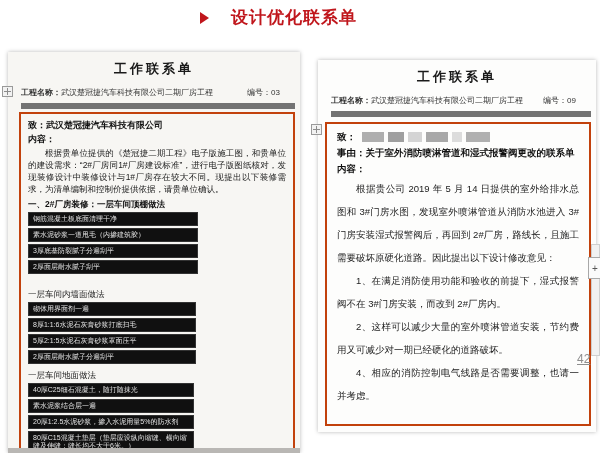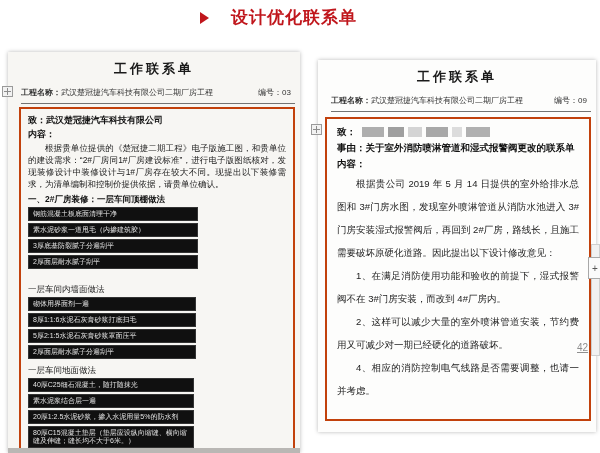--- a/index.html
+++ b/index.html
@@ -14,23 +14,23 @@
   .page-title{font-size:17px;font-weight:bold;color:#c0161c;margin:0;letter-spacing:1px;}
 
   
   .doc{position:absolute;background:#fbfaf8;box-shadow:0 0 4px rgba(0,0,0,.28);
        box-sizing:border-box;overflow:hidden;}
   .doc-left{left:8px;top:52px;width:292px;height:401px;background:#f7f6f3;}
   .doc-right{left:318px;top:60px;width:278px;height:372px;background:#fdfdfc;}
   .doc-title{text-align:center;font-weight:bold;font-size:13px;letter-spacing:3px;
              padding-top:8px;color:#1a1a1a;}
   .proj-row{position:relative;margin:7px 5px 0 13px;font-size:8px;line-height:11px;
-            border-bottom:1px solid #737373;padding:2px 2px 5px 0;color:#333;}
+            border-bottom:6px solid #737373;padding:2px 2px 5px 0;color:#333;}
   .proj-row .b{font-weight:bold;}
-  .proj-num{position:absolute;right:4px;top:2px;}
+  .proj-num{position:absolute;right:15px;top:2px;}
   .content-box{border:2px solid #c2410c;background:transparent;box-sizing:border-box;}
   .doc-left .content-box{margin:3px 5px 0 11px;height:346px;padding:4px 7px 0 7px;}
   .doc-right .content-box{margin:5px 5px 0 7px;height:304px;padding:4px 10px 0 10px;}
   .b{font-weight:bold;}
 
   
   .l-line{font-size:9px;line-height:13px;margin:1px 0;color:#111;}
   .l-par{font-size:8.5px;line-height:12px;text-indent:2em;margin:1px 0 2px 0;color:#222;text-align:justify;}
   .l-head{font-size:8.5px;font-weight:bold;line-height:12px;margin:3px 0 2px 0;color:#111;}
   .sec-head{font-size:8.5px;line-height:12px;margin:2px 0;color:#222;}
@@ -59,21 +59,21 @@
   .move-handle::before,.move-handle::after{content:"";position:absolute;background:#8c8c8c;}
   .move-handle::before{left:4px;top:1px;width:1px;height:7px;}
   .move-handle::after{left:1px;top:4px;width:7px;height:1px;}
 
   
   .scroll-track{position:absolute;left:591px;top:244px;width:9px;height:112px;
                 background:#f1f1f1;border:1px solid #cfcfcf;box-sizing:border-box;}
   .zoom-btn{position:absolute;left:588px;top:257px;width:14px;height:22px;background:#fafafa;
             border:1px solid #a8a8a8;box-sizing:border-box;font-size:10px;color:#555;
             display:flex;align-items:center;justify-content:center;}
-  .artifact{position:absolute;left:577px;top:342px;font-size:10px;color:#8e8e8e;text-decoration:underline;}
+  .artifact{position:absolute;left:577px;top:352px;font-size:12px;color:#8e8e8e;text-decoration:underline;}
 
   .doc-bottom-edge{position:absolute;left:8px;top:448px;width:292px;height:5px;background:#b9b7b4;}
 </style>
 </head>
 <body>
 
 <div class="page">
 
   <div class="header">
     <span class="arrow"></span>
@@ -136,21 +136,21 @@
             <span class="red-blk" style="width:22px;background:#aeaeae;"></span>
             <span class="red-blk" style="width:16px;background:#9f9f9f;"></span>
             <span class="red-blk" style="width:14px;background:#d4d4d4;"></span>
             <span class="red-blk" style="width:22px;background:#a8a8a8;"></span>
             <span class="red-blk" style="width:10px;background:#dcdcdc;"></span>
             <span class="red-blk" style="width:24px;background:#b0b0b0;"></span>
           </span></div>
       <div class="r-line b"><span>事由：</span><span>关于室外消防喷淋管道和湿式报警阀更改的联系单</span></div>
       <div class="r-line b">内容：</div>
       <div class="r-par">根据贵公司 2019 年 5 月 14 日提供的室外给排水总图和 3#门房水图，发现室外喷淋管道从消防水池进入 3#门房安装湿式报警阀后，再回到 2#厂房，路线长，且施工需要破坏原硬化道路。因此提出以下设计修改意见：</div>
-      <div class="r-par">1、在满足消防使用功能和验收的前提下，湿式报警阀不在 3#门房安装，而改到 4#厂房内。</div>
+      <div class="r-par">1、在满足消防使用功能和验收的前提下，湿式报警阀不在 3#门房安装，而改到 2#厂房内。</div>
       <div class="r-par">2、这样可以减少大量的室外喷淋管道安装，节约费用又可减少对一期已经硬化的道路破坏。</div>
       <div class="r-par">4、相应的消防控制电气线路是否需要调整，也请一并考虑。</div>
     </div>
   </div>
   <div class="move-handle" style="left:311px;top:124px;"></div>
 
   <div class="scroll-track"></div>
   <div class="zoom-btn">+</div>
   <div class="artifact">42</div>
 

